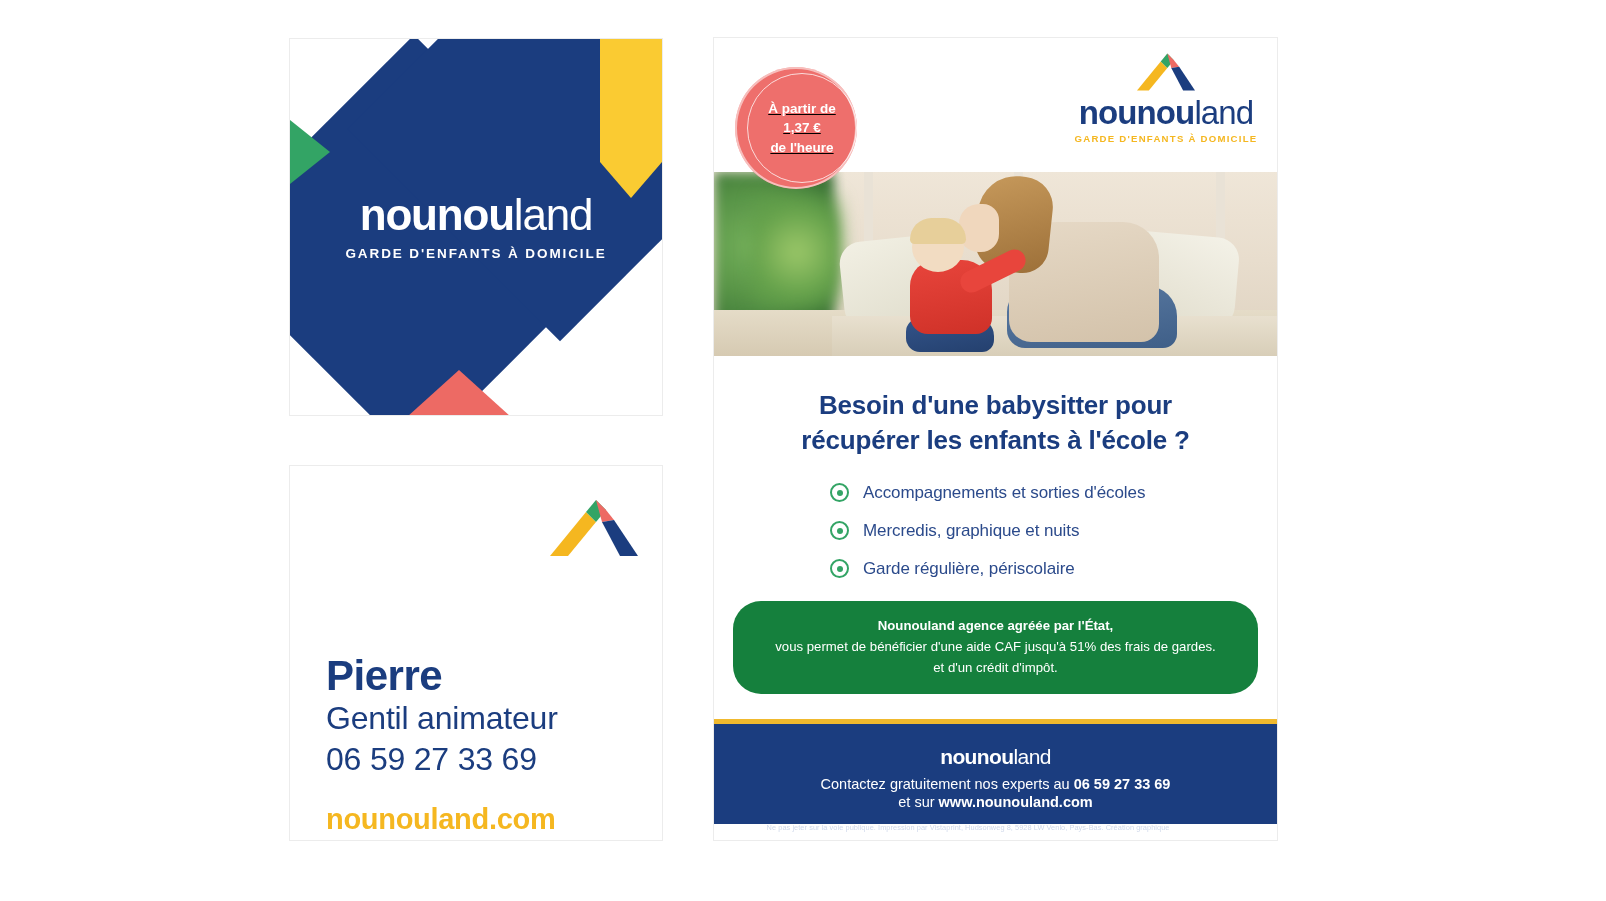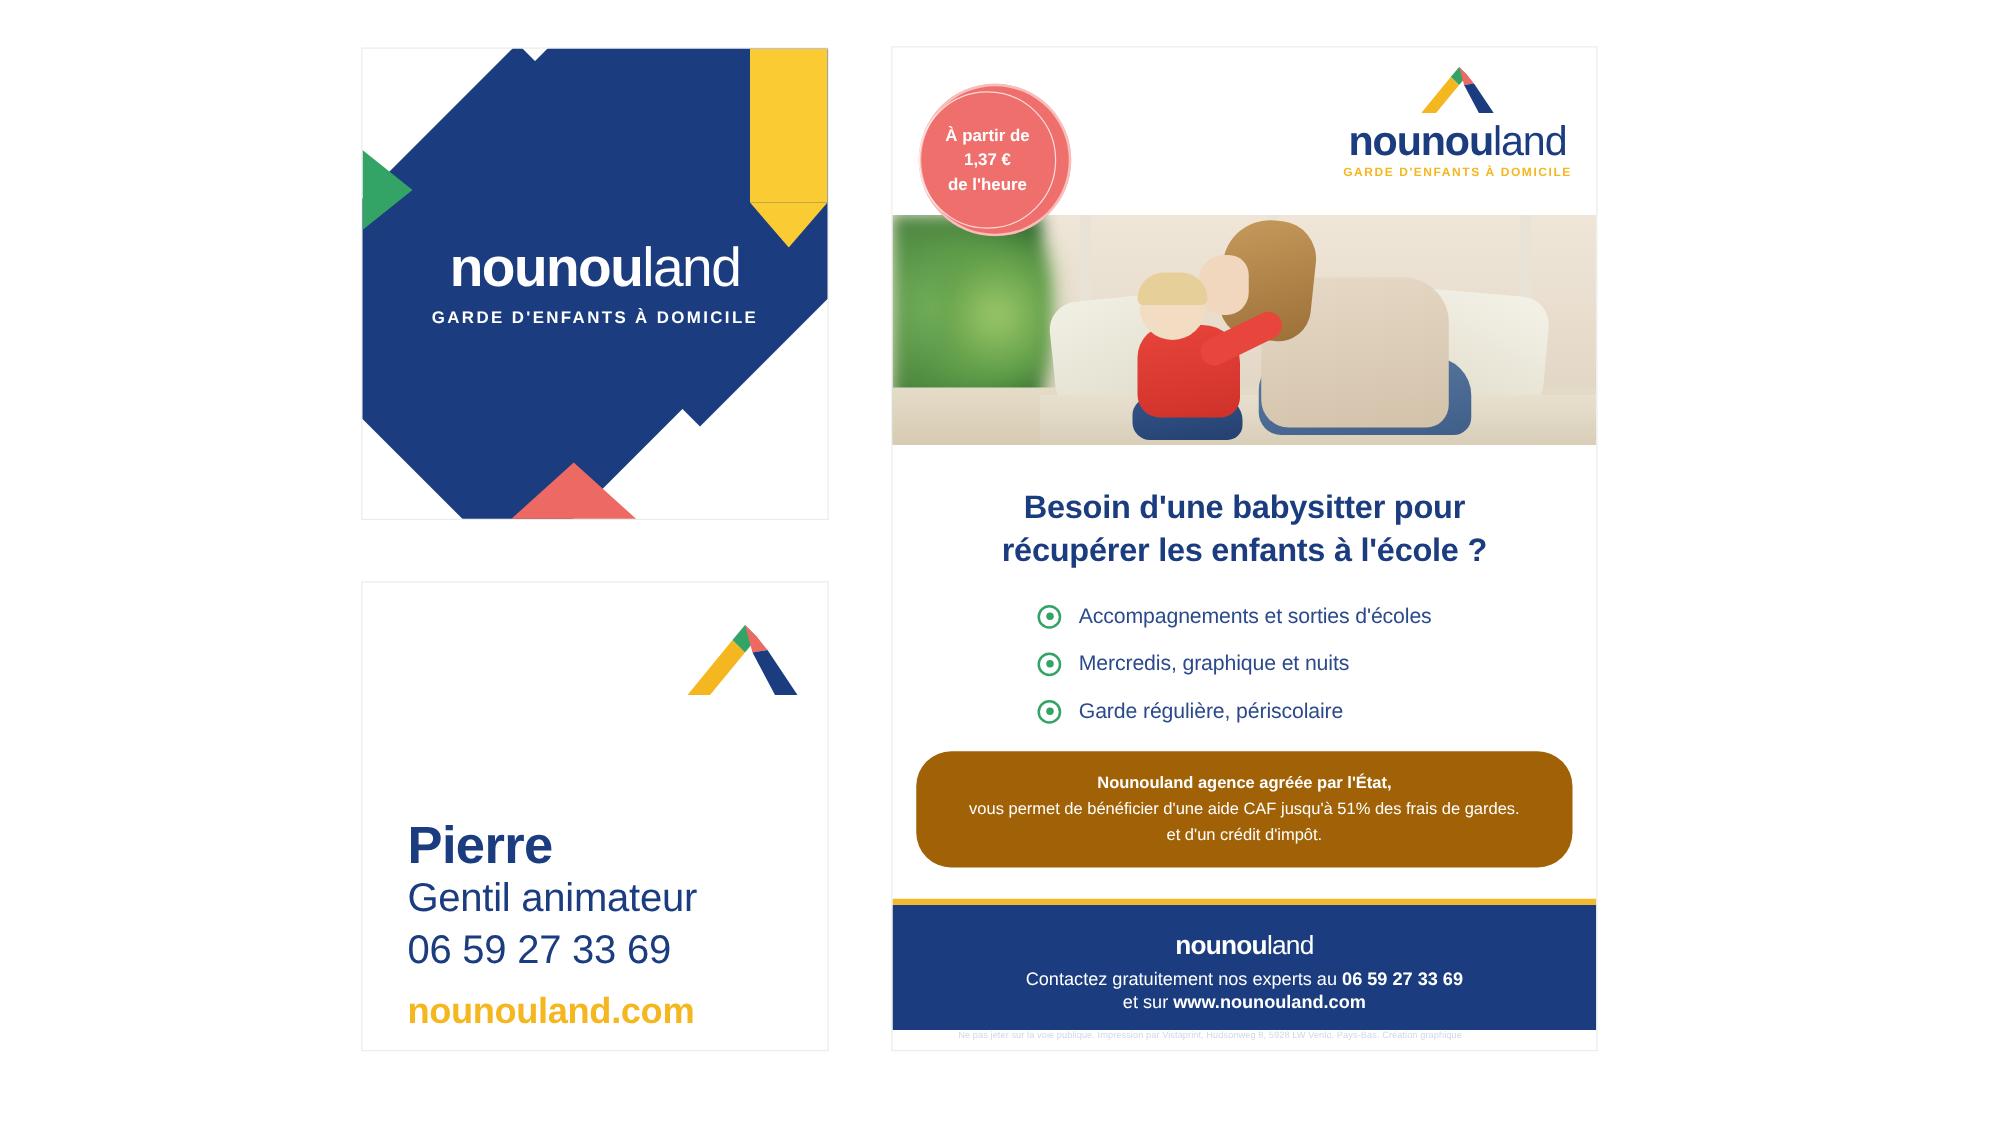--- a/index.html
+++ b/index.html
@@ -76,36 +76,37 @@
   .cb-body{position:absolute;left:36px;top:188px;right:20px;}
   .cb-name{
     font-size:42px;font-weight:bold;color:#1b3d7f;line-height:1.05;
     letter-spacing:-0.5px;
   }
   .cb-role,.cb-phone{
     font-size:32px;color:#1b3d7f;line-height:1.28;font-weight:300;
     letter-spacing:-0.2px;
   }
   .cb-site{
-    font-size:29px;color:#f5b720;font-weight:bold;margin-top:13px;
+    font-size:29px;color:#f5b720;font-weight:bold;margin-top:23px;
     letter-spacing:-0.3px;
   }
 
   
   .flyer{
     position:absolute;left:714px;top:38px;width:563px;height:802px;
     background:#ffffff;overflow:hidden;
     box-shadow:0 0 0 1px #ececec;
   }
   .fl-head{position:relative;height:134px;background:#fff;}
   .fl-badge{
     position:absolute;left:21px;top:29px;width:122px;height:122px;
     border-radius:50%;background:#ee6f6c;z-index:20;
-    display:flex;align-items:center;justify-content:flex-start;
+    display:flex;align-items:center;justify-content:flex-end;
     box-shadow:inset 0 0 0 2px rgba(255,255,255,.55);
+    text-decoration:underline;
   }
   .fl-badge-inner{
     width:108px;height:108px;border-radius:50%;
     border:1.5px solid rgba(255,255,255,.75);
     display:flex;flex-direction:column;align-items:center;justify-content:center;
     color:#ffffff;font-size:13.5px;font-weight:bold;line-height:1.42;text-align:center;
   }
   .fl-logo{
     position:absolute;right:18px;top:14px;width:186px;
     display:flex;flex-direction:column;align-items:center;
@@ -166,32 +167,32 @@
   .ph-childHair{position:absolute;left:196px;bottom:112px;width:56px;height:26px;
     border-radius:28px 28px 6px 6px;background:#e7cf9a;}
 
   .fl-content{padding:0 22px;margin-top:32px;}
   .fl-h1{
     text-align:center;color:#1b3d7f;font-weight:bold;font-size:26px;
     line-height:1.33;margin:30px 0 0;letter-spacing:-0.2px;
   }
   .fl-list{list-style:none;margin:26px 0 0;padding:0 0 0 94px;}
   .fl-list li{
-    display:flex;align-items:center;gap:14px;margin-bottom:18px;
+    display:flex;gap:14px;margin-bottom:18px;
     color:#2b4a8b;font-size:17px;font-weight:300;letter-spacing:-0.1px;
   }
   .fl-dot{
     flex:0 0 auto;width:15px;height:15px;border-radius:50%;
     border:2px solid #33a465;
     display:flex;align-items:center;justify-content:center;
   }
   .fl-dot i{display:block;width:6px;height:6px;border-radius:50%;background:#33a465;}
 
   .fl-callout{
-    margin:22px 19px 0;background:#a16207;border-radius:28px;
+    margin:22px 19px 0;background:#15803d;border-radius:28px;
     color:#ffffff;text-align:center;padding:15px 22px;
     font-size:13.2px;line-height:1.58;font-weight:300;
   }
   .fl-callout .strong{font-weight:bold;}
 
   .fl-rule{height:5px;background:#f0b92e;margin-top:25px;}
   .fl-foot{
     background:#1b3d7f;color:#ffffff;text-align:center;
     padding:22px 18px 12px;height:100px;box-sizing:border-box;
   }

